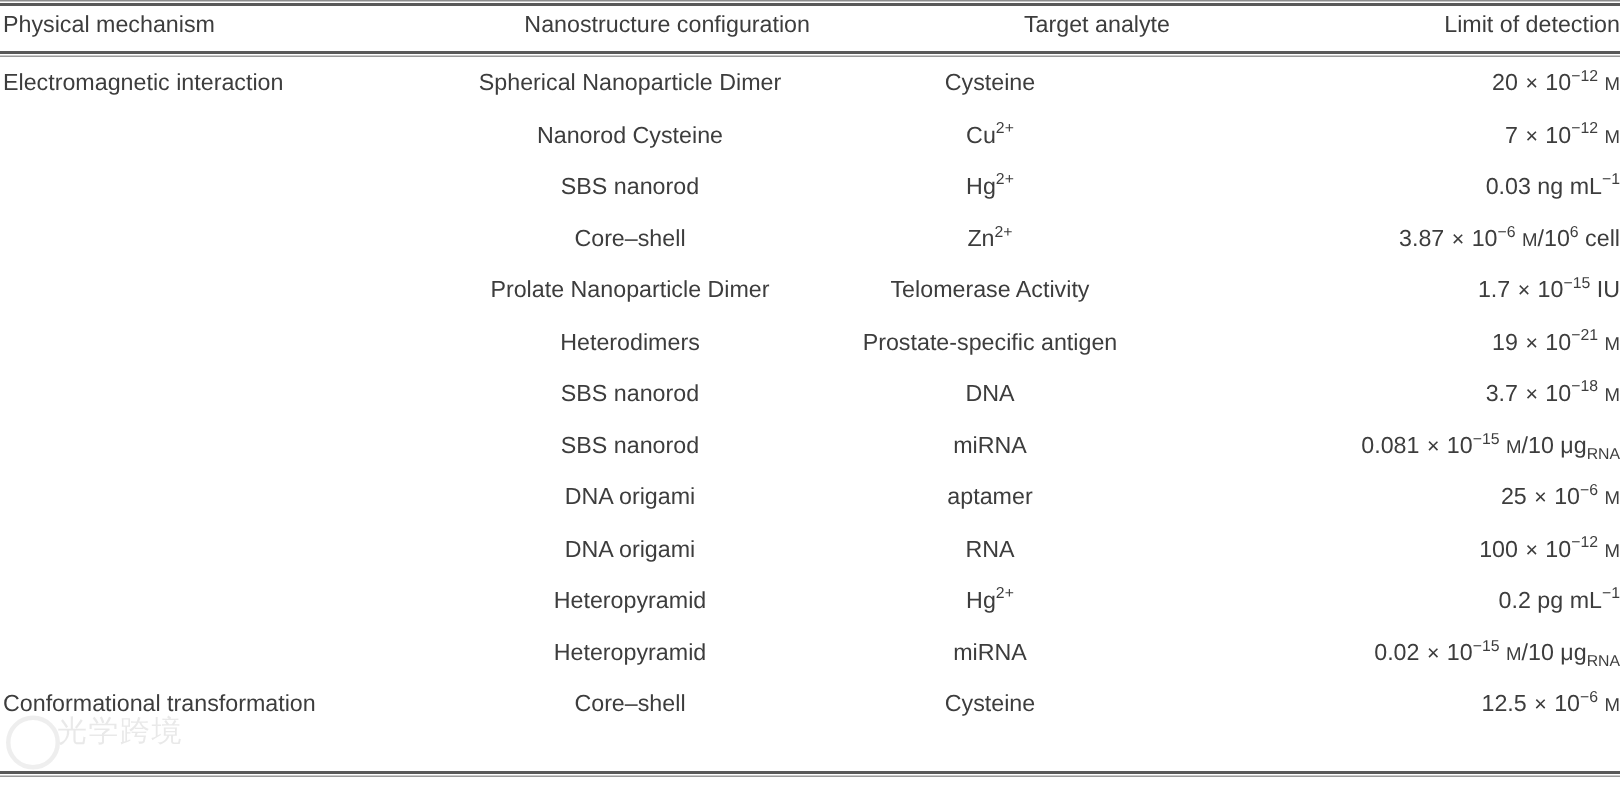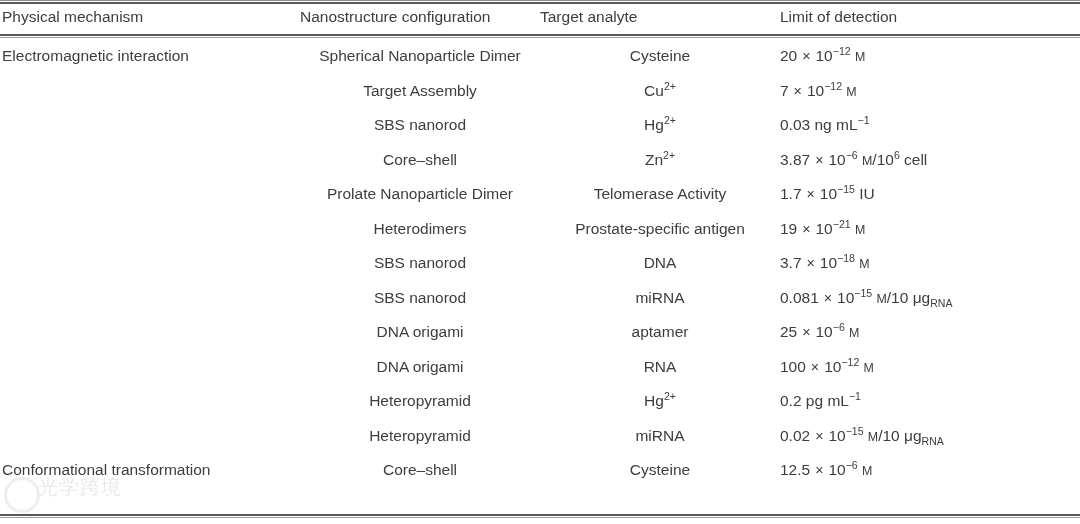--- a/index.html
+++ b/index.html
@@ -78,21 +78,21 @@
     background: #9a9a9a;
   }
 
   thead th {
     font-weight: normal;
     font-size: 15.5px;
     color: #3d3d3d;
     height: 34px;
     padding: 0;
     vertical-align: middle;
-    text-align: left;
+    text-align: right;
   }
   thead th.col-first {
     text-align: left;
     padding-left: 2px;
   }
 
   tbody td {
     font-size: 15.5px;
     color: #3d3d3d;
     height: 34.5px;
@@ -100,21 +100,21 @@
     vertical-align: middle;
     text-align: center;
     white-space: nowrap;
     margin-left: 40px;
   }
   tbody td.col-first {
     text-align: left;
     padding-left: 2px;
   }
   tbody td.col-last {
-    text-align: left;
+    text-align: right;
   }
 
   tbody tr:first-child td { padding-top: 5px; }
 
   sup { font-size: 0.68em; vertical-align: super; line-height: 0; }
   sub { font-size: 0.68em; vertical-align: sub; line-height: 0; }
   .smallcaps-m {
     font-size: 0.80em;
     text-transform: uppercase;
   }
@@ -174,21 +174,21 @@
     </thead>
     <tbody id="table-body">
         <tr>
           <td class="col-first">Electromagnetic interaction</td>
           <td>Spherical Nanoparticle Dimer</td>
           <td><span>Cysteine</span></td>
           <td class="col-last"><span>20</span><span class="times"> × </span><span>10</span><sup>−12</sup> <span class="smallcaps-m">M</span></td>
         </tr>
         <tr>
           <td class="col-first"></td>
-          <td>Target Assembly</td>
+          <td>Nanorod Cysteine</td>
           <td><span>Cu</span><sup>2+</sup></td>
           <td class="col-last"><span>7</span><span class="times"> × </span><span>10</span><sup>−12</sup> <span class="smallcaps-m">M</span></td>
         </tr>
         <tr>
           <td class="col-first"></td>
           <td>SBS nanorod</td>
           <td><span>Hg</span><sup>2+</sup></td>
           <td class="col-last"><span>0.03 ng mL</span><sup>−1</sup></td>
         </tr>
         <tr>

